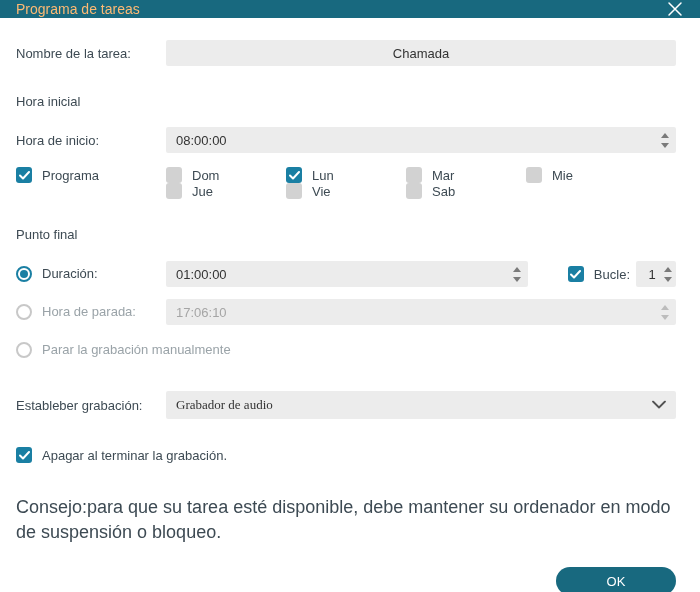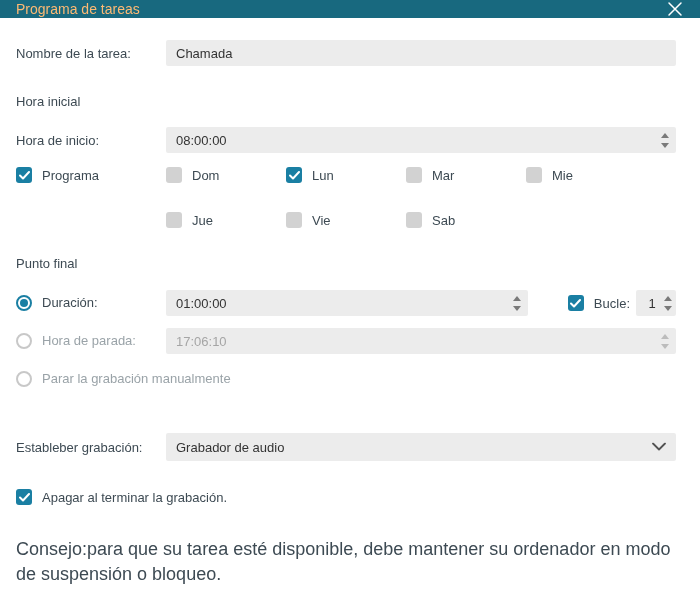--- a/index.html
+++ b/index.html
@@ -58,20 +58,21 @@
   }
   .text-input {
     flex: 1;
     height: 26px;
     background: #ececec;
     border: none;
     border-radius: 2px;
     padding: 0 10px;
     font-size: 13px;
     color: #333;
+    text-align: center;
   }
   .section-heading {
     color: #3d4a53;
     font-size: 13px;
     margin: 14px 0 18px 0;
   }
   .spinner-wrap {
     flex: 1;
     position: relative;
     display: flex;
@@ -120,21 +121,21 @@
   .checkbox svg { width: 11px; height: 9px; }
   .cb-group {
     display: flex;
     align-items: center;
     cursor: pointer;
   }
   .cb-label { color: #3d4a53; font-size: 13px; }
   .days-grid {
     display: grid;
     grid-template-columns: repeat(4, 120px);
-    row-gap: 29px;
+    row-gap: 0;
   }
   .radio {
     width: 16px; height: 16px;
     border-radius: 50%;
     border: 2px solid #c8c8c8;
     display: inline-flex;
     align-items: center;
     justify-content: center;
     margin-right: 10px;
     cursor: pointer;
@@ -166,20 +167,21 @@
     height: 28px;
     background: #ececec;
     border: none;
     border-radius: 2px;
     padding: 0 32px 0 10px;
     font-size: 13px;
     color: #333;
     appearance: none;
     cursor: pointer;
     text-align: left;
+    font-family: Liberation Serif, serif;
   }
   .chevron-icon {
     position: absolute;
     right: 10px;
     top: 50%;
     transform: translateY(-50%);
     pointer-events: none;
   }
   .chevron-icon svg { width: 14px; height: 9px; }
   .small-spinner {
@@ -376,21 +378,21 @@
       </div>
     </div>
 
     <div class="radio-row" style="margin-bottom:10px;">
       <div class="radio-label-col" style="width:auto;">
         <span class="radio"></span>
         <span class="cb-label" style="color:#9aa3a8">Parar la grabación manualmente</span>
       </div>
     </div>
 
-    <div class="row" style="margin-top:30px;">
+    <div class="row" style="margin-top:17px;">
       <div class="label-col">Estableber grabación:</div>
       <div class="field-col">
         <div class="select-wrap">
           <button class="select-input">Grabador de audio</button>
           <span class="chevron-icon">
             <svg viewBox="0 0 14 9">
                 <path d="M1 1 L7 7 L13 1" stroke="#525252" stroke-width="1.8" fill="none" stroke-linecap="round" stroke-linejoin="round"></path>
               </svg>
           </span>
         </div>

